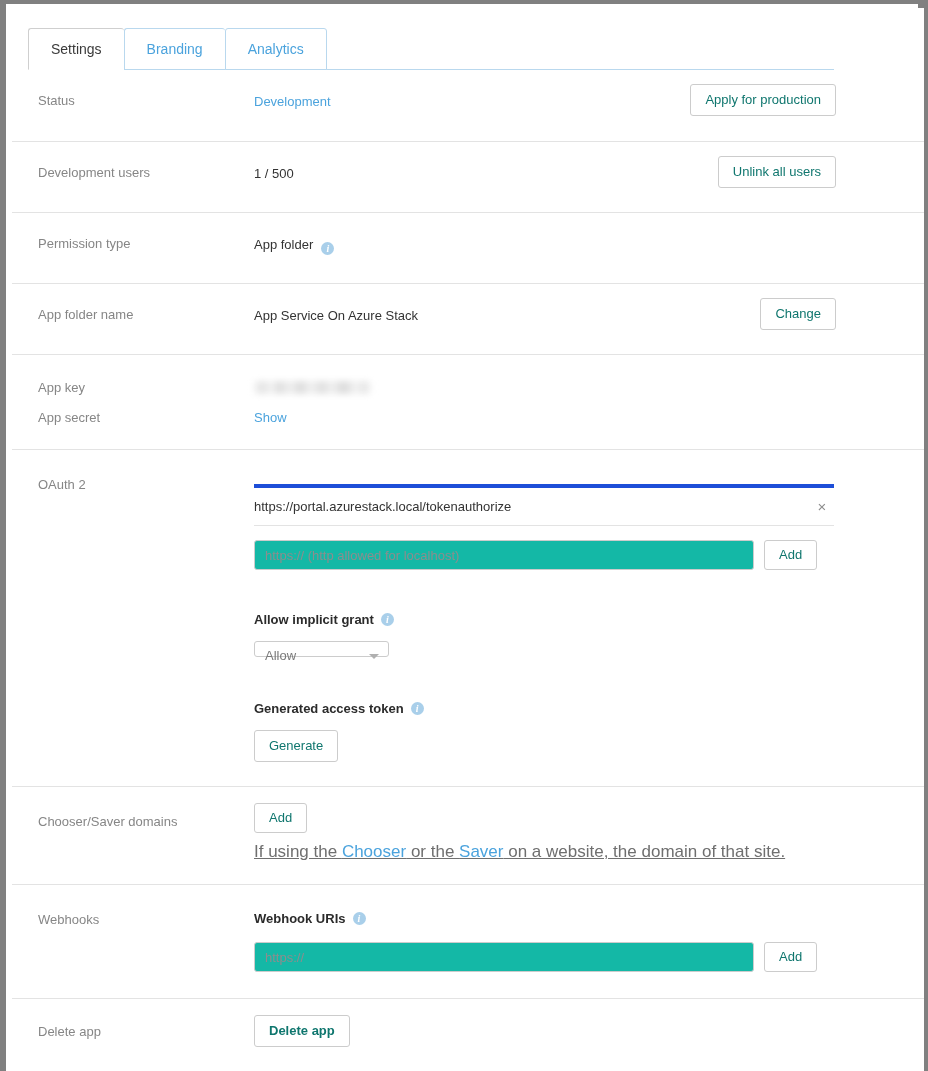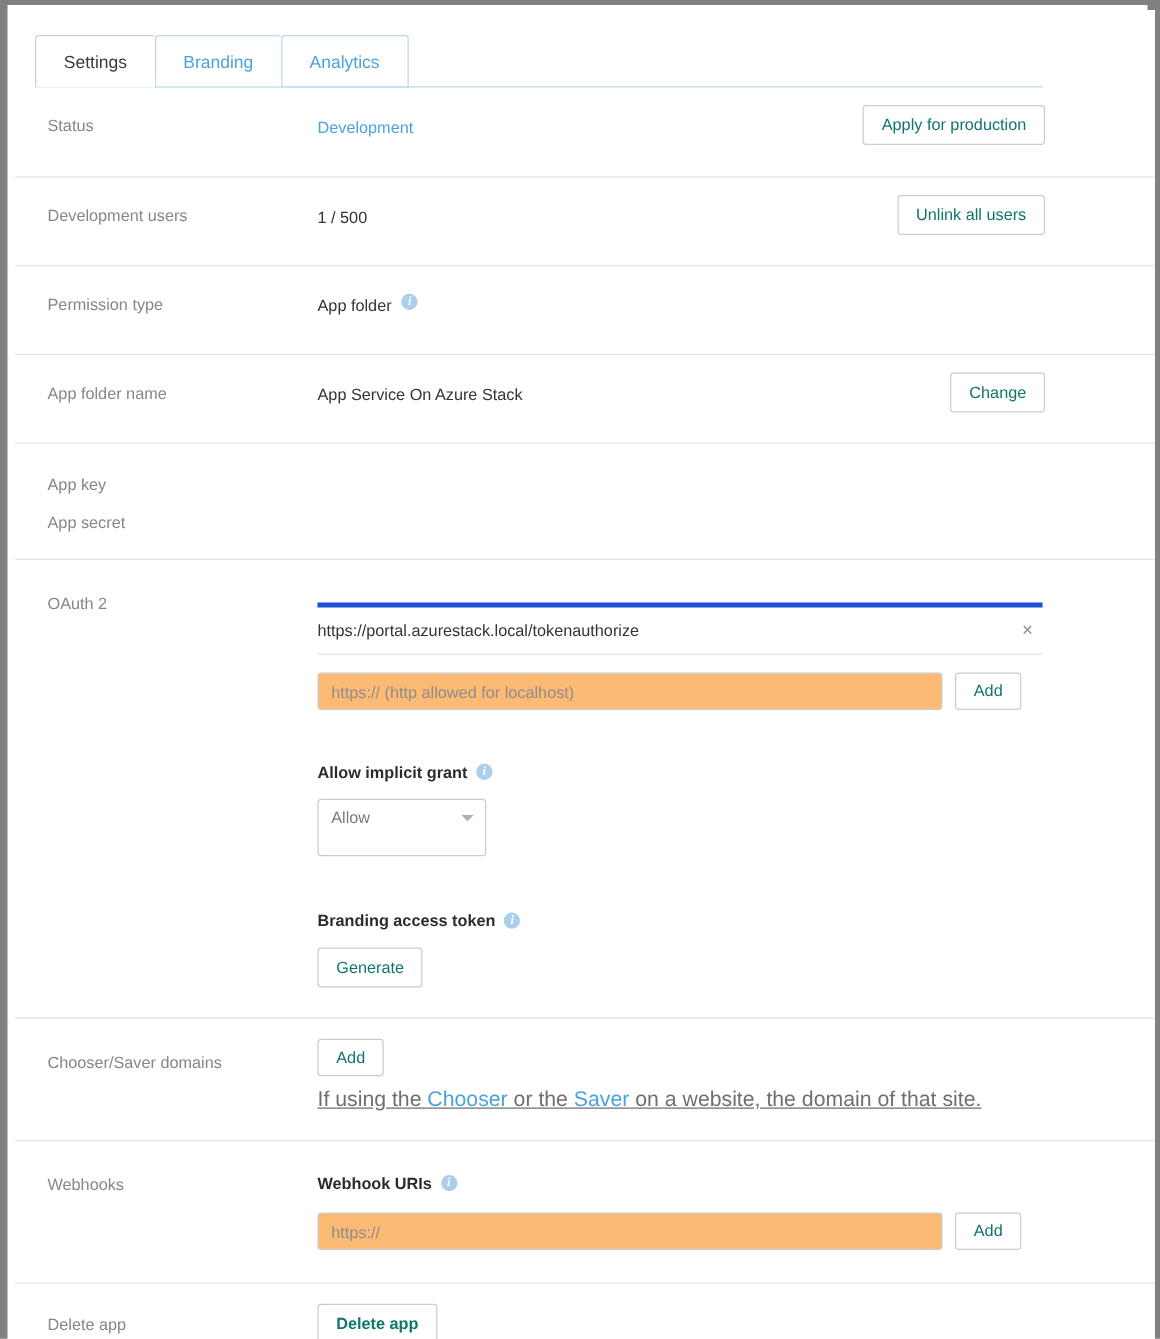--- a/index.html
+++ b/index.html
@@ -207,21 +207,21 @@
   }
   .text-input {
     width: 500px;
     height: 30px;
     border: 1px solid #cccccc;
     border-radius: 3px;
     padding: 0 10px;
     font-size: 13px;
     font-family: "Liberation Sans", sans-serif;
     color: #333333;
-    background: #fdba74;
+    background: #14b8a6;
     outline: none;
   }
   .text-input::placeholder { color: #8d8d8d; }
   .btn-add {
     padding: 6px 14px;
   }
 
   .helper-text {
     margin-top: 9px;
     color: #6f6f6f;
@@ -230,21 +230,21 @@
   }
 
   
   .select-wrap {
     position: relative;
     width: 135px;
     margin-top: 14px;
   }
   .select-box {
     width: 135px;
-    height: 46px;
+    height: 16px;
     border: 1px solid #cccccc;
     border-radius: 3px;
     background: #ffffff;
     font-size: 13px;
     color: #7a7a7a;
     line-height: 28px;
     padding: 0 26px 0 10px;
     cursor: pointer;
   }
   .select-arrow {
@@ -300,41 +300,49 @@
         <div class="value-text">1 / 500</div>
       </div>
       <div class="row-action">
         <button class="btn">Unlink all users</button>
       </div>
     </div>
 
     <div class="row" style="min-height:71px;">
       <div class="row-label">Permission type</div>
       <div class="row-body">
-        <div class="value-text" style="display:flex;align-items:flex-start;gap:8px;">
+        <div class="value-text" style="display:flex;align-items:flex-end;gap:8px;">
           <span>App folder</span>
           <span class="info-icon">i</span>
         </div>
       </div>
     </div>
 
     <div class="row" style="min-height:71px;">
       <div class="row-label">App folder name</div>
       <div class="row-body">
         <div class="value-text">App Service On Azure Stack</div>
       </div>
       <div class="row-action">
         <button class="btn">Change</button>
       </div>
     </div>
 
     <div class="row" style="min-height:93px;">
       <div class="row-label" style="padding-top:18px;">
         <div style="line-height:30px;">App key</div>
         <div style="line-height:30px;">App secret</div>
+      </div>
+      <div class="row-body" style="padding-top:18px;">
+        <div style="height:30px;">
+          <span class="blurred"></span>
+        </div>
+        <div style="height:30px;line-height:30px;">
+          <span class="link">Show</span>
+        </div>
       </div>
     </div>
 
     <div class="row">
       <div class="row-label" style="padding-top:26px;">OAuth 2</div>
       <div class="row-body" style="padding-top:20px;padding-bottom:24px;">
 
 
         <div class="uri-list">
           <div class="uri-item">
@@ -352,21 +360,21 @@
           <span>Allow implicit grant</span>
           <span class="info-icon">i</span>
         </div>
 
         <div class="select-wrap">
           <div class="select-box">Allow</div>
           <span class="select-arrow"></span>
         </div>
 
         <div class="section-title mt-22" style="padding-top:22px;">
-          <span>Branding access token</span>
+          <span>Generated access token</span>
           <span class="info-icon">i</span>
         </div>
 
         <div class="mt-10" style="margin-top:14px;">
           <button class="btn">Generate</button>
         </div>
       </div>
     </div>
 
     <div class="row">

